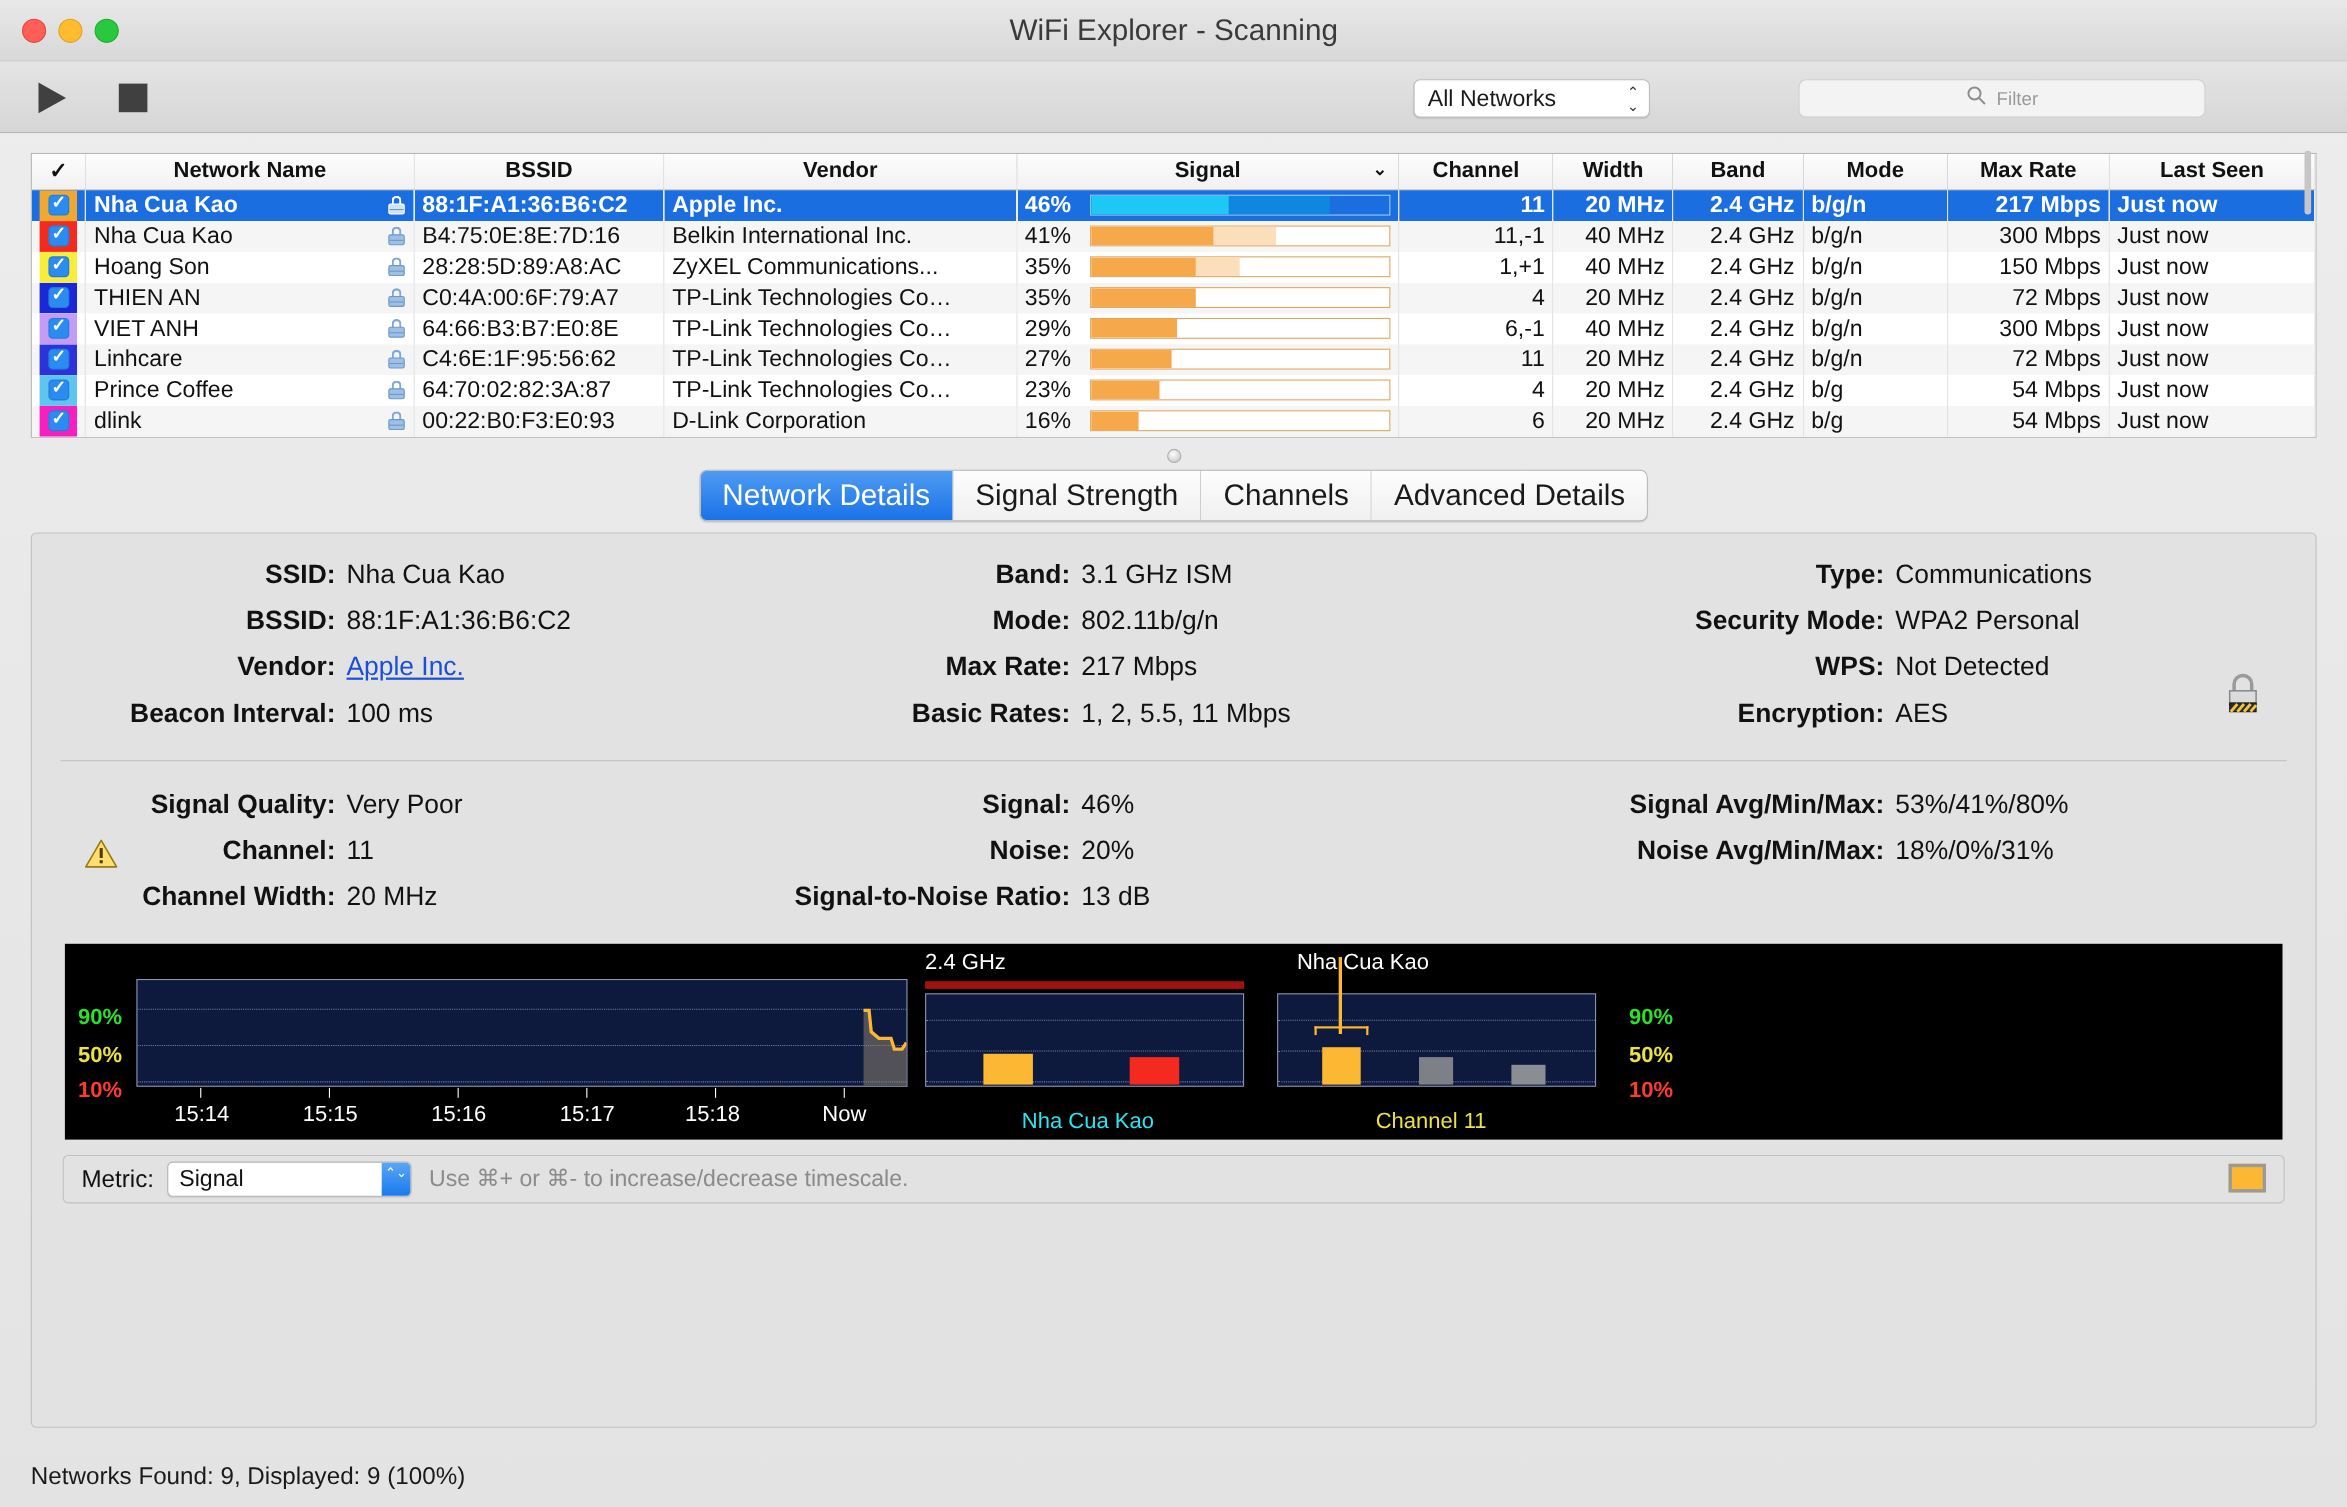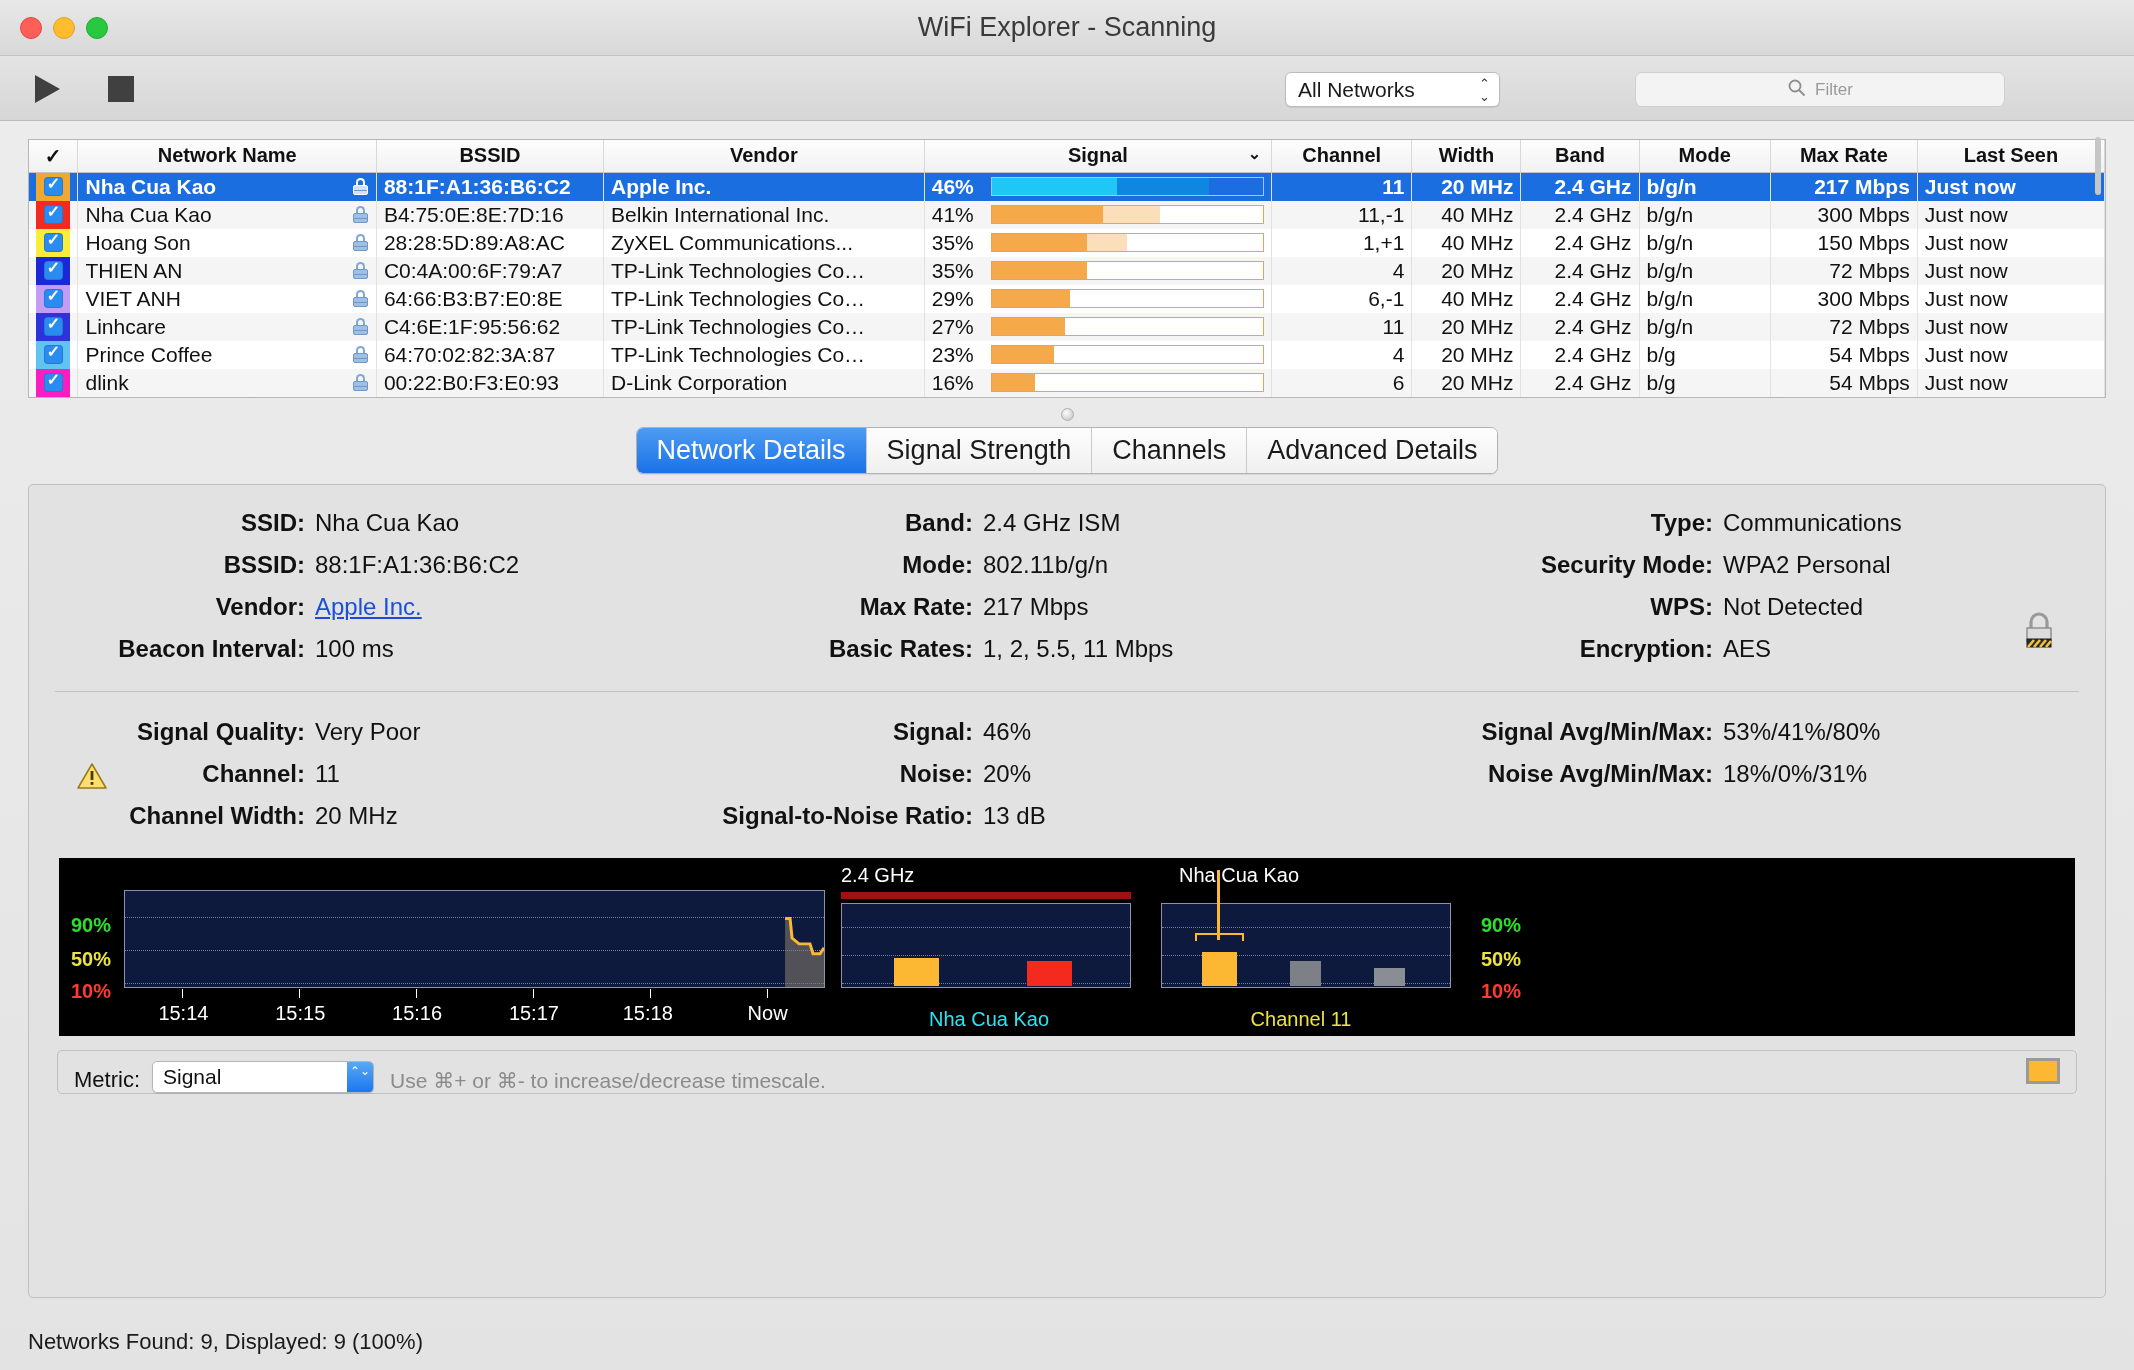--- a/index.html
+++ b/index.html
@@ -151,21 +151,21 @@
   .ax50 { color: #ece342; }
   .ax10 { color: #ff3b30; }
   .gridline { position: absolute; left: 0; right: 0; height: 0;
               border-top: 1px dotted #6f7fb5; }
   .xtick { position: absolute; top: 0; width: 1px; height: 9px; background: #fff; }
   .xlab { position: absolute; font-size: 20px; color: #fff; }
 
   
   .metricbar { margin: 14px 28px 0 28px; height: 44px; background: #e2e2e2;
                border: 1px solid #c0c0c0; border-radius: 5px;
-               display: flex; align-items: flex-end; padding: 0 16px; position: relative;
+               display: flex; align-items: center; padding: 0 16px; position: relative;
                flex: 0 0 auto; }
   .mlabel { font-size: 22px; color: #111; margin-right: 12px; }
   .mselect { width: 222px; height: 32px; background: #fff; border: 1px solid #b5b5b5;
              border-radius: 5px; position: relative; font-size: 21px; color: #111;
              padding: 3px 0 0 10px; cursor: pointer; box-shadow: 0 1px 1px rgba(0,0,0,.08); }
   .mselect .stepper { position: absolute; right: 0; top: 0; bottom: 0; width: 26px;
                       background: linear-gradient(#5aa7f5,#1a79ee);
                       border-radius: 0 4px 4px 0; color: #fff; font-size: 12px;
                       line-height: 13px; text-align: center; padding-top: 3px; }
   .mhint { font-size: 21px; color: #8b8b8b; margin-left: 16px; }
@@ -560,21 +560,21 @@
             <span class="dval link">Apple Inc.</span>
           </div>
           <div class="drow">
             <span class="dlab">Beacon Interval:</span>
             <span class="dval">100 ms</span>
           </div>
         </div>
       <div class="dcol col2" id="d-col2">
           <div class="drow">
             <span class="dlab">Band:</span>
-            <span class="dval">2.4 GHz ISM</span>
+            <span class="dval">3.1 GHz ISM</span>
           </div>
           <div class="drow">
             <span class="dlab">Mode:</span>
             <span class="dval">802.11b/g/n</span>
           </div>
           <div class="drow">
             <span class="dlab">Max Rate:</span>
             <span class="dval">217 Mbps</span>
           </div>
           <div class="drow">

